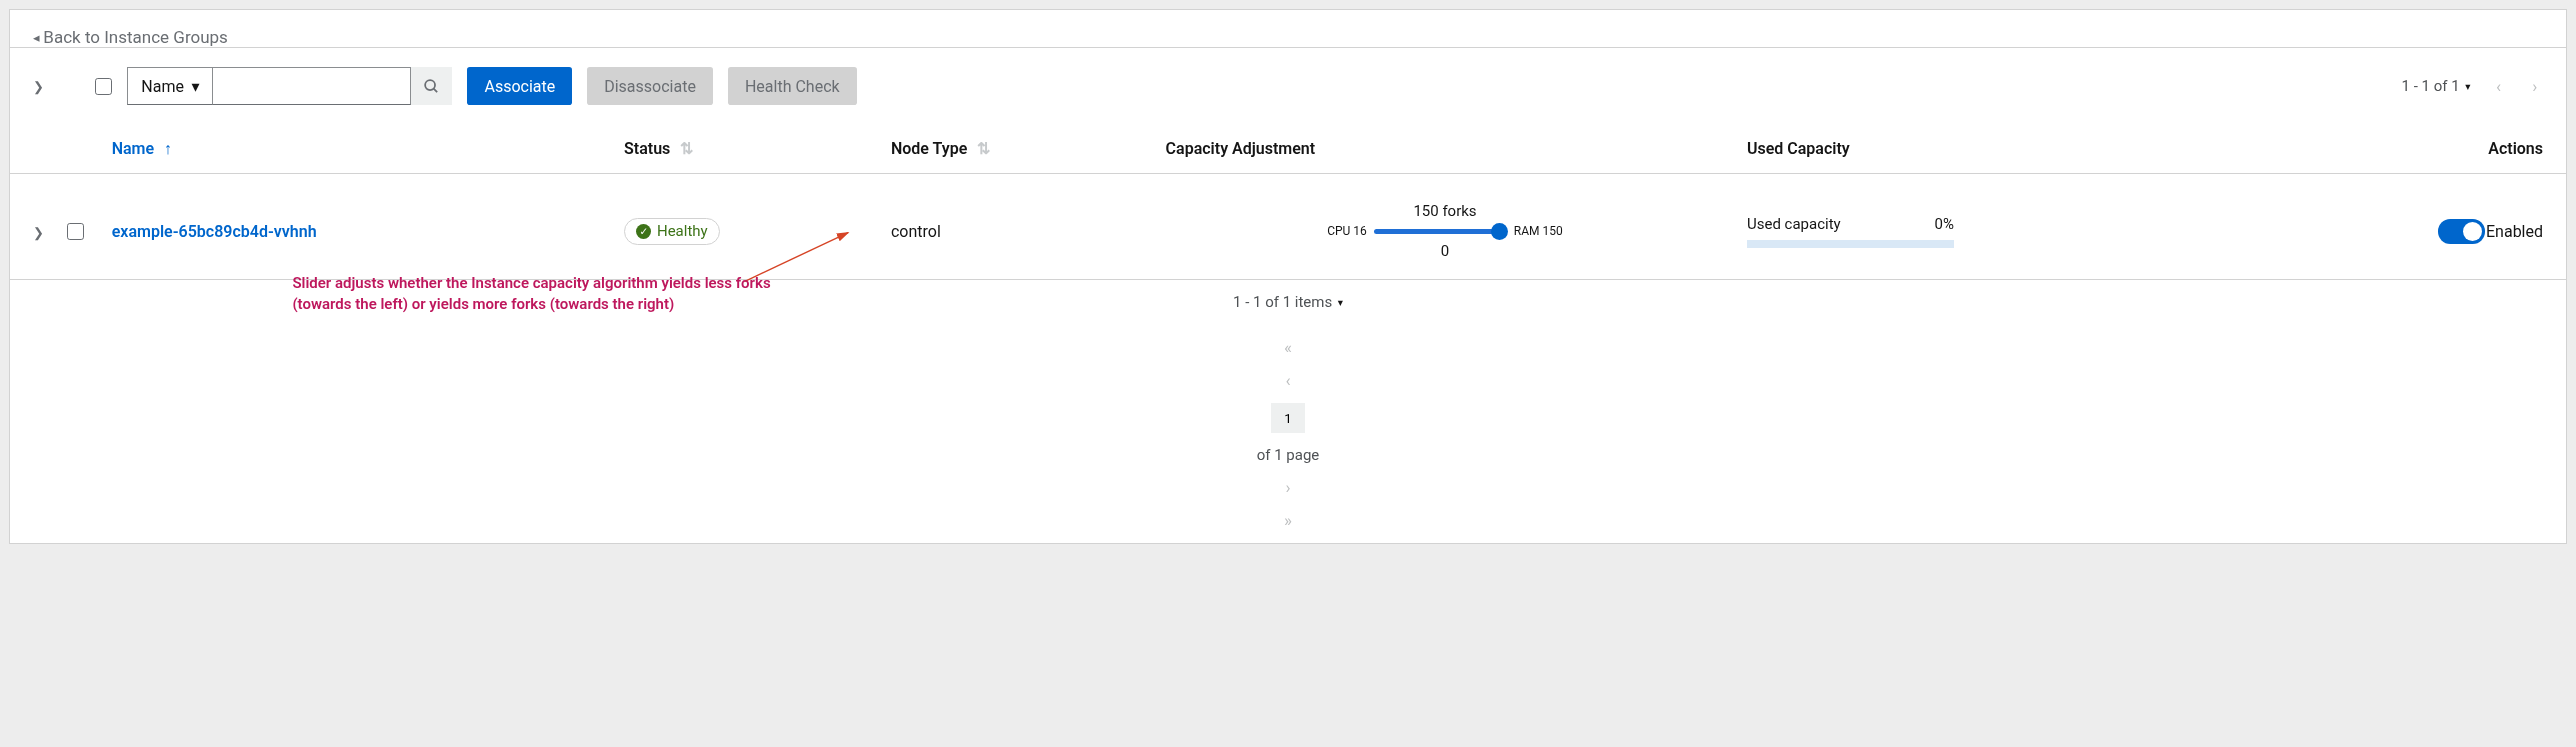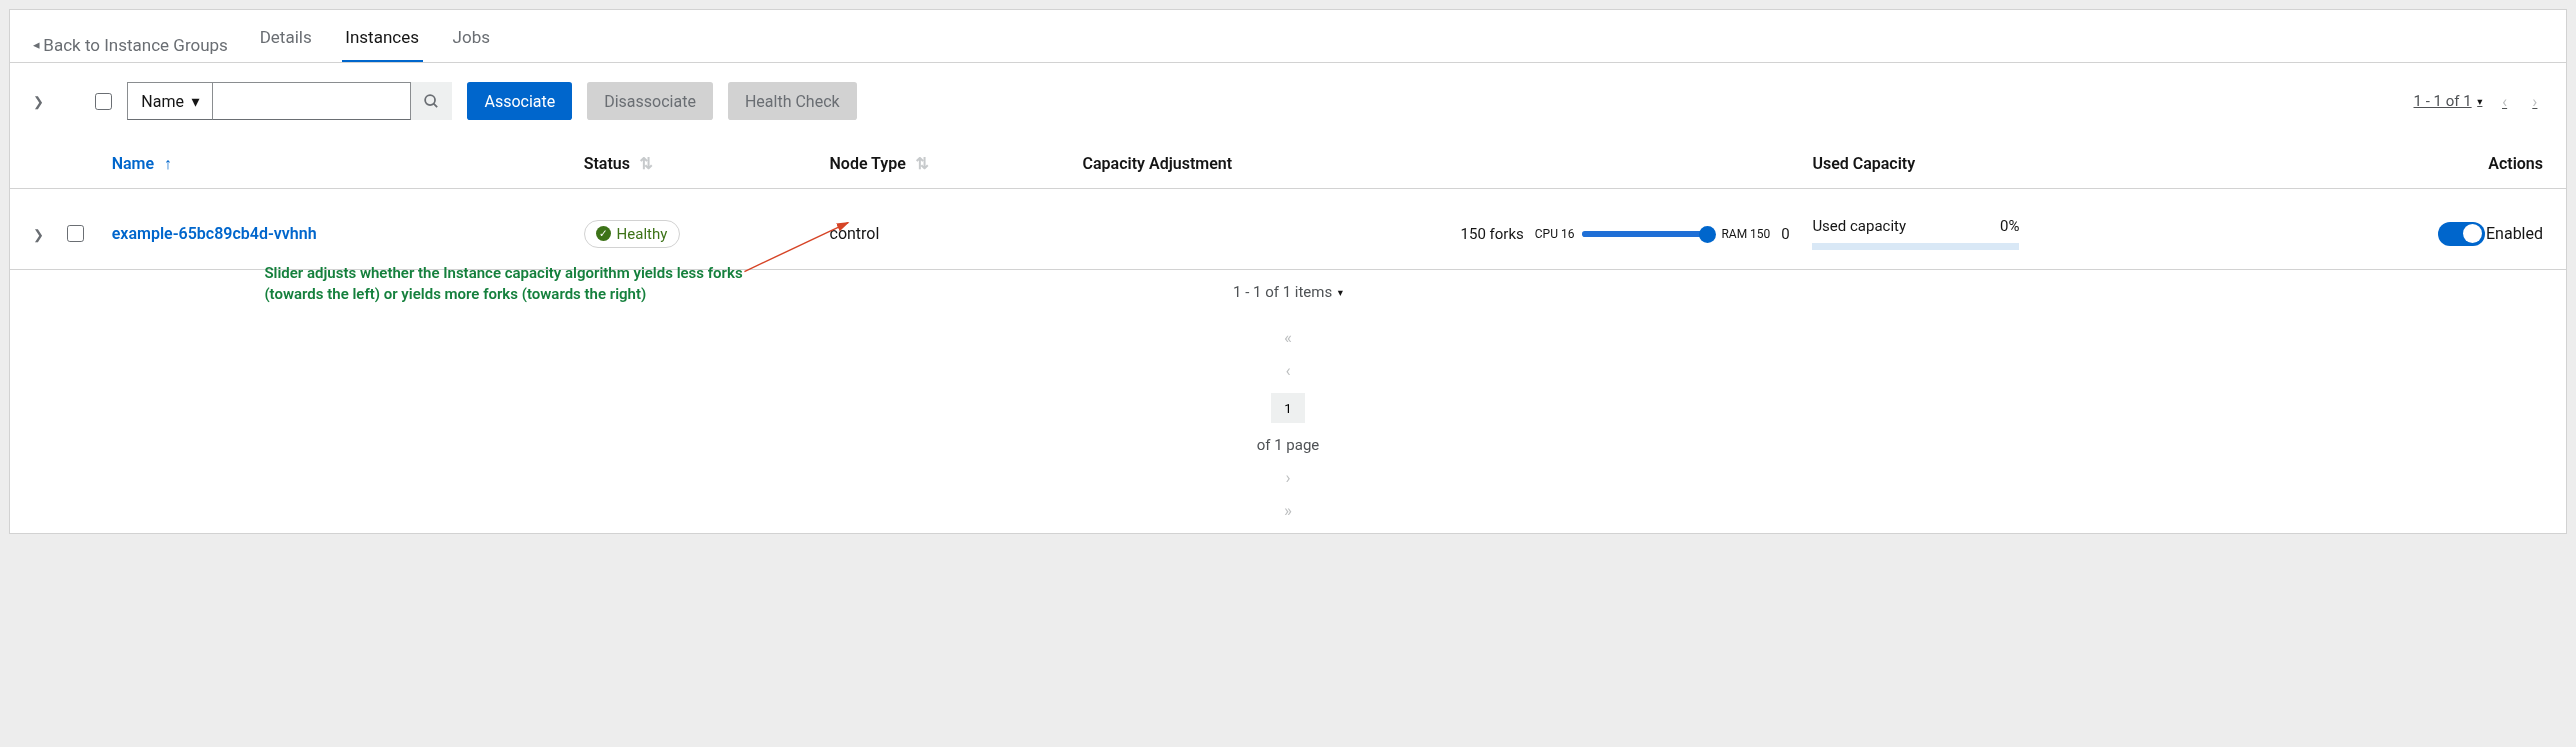--- a/index.html
+++ b/index.html
@@ -14,66 +14,61 @@
   .toolbar { display: flex; align-items: center; padding: 19px 22.6px; gap: 15px; }
   .expander { width: 11.3px; color: #6a6e73; font-size: 13px; cursor: pointer; }
   .checkbox { width: 17px; height: 17px; border: 0.9px solid #6a6e73; border-radius: 2.8px; cursor: pointer; flex: none; }
   .filter { display: flex; align-items: stretch; height: 38px; }
   .filter-dd { border: 0.9px solid #8a8d90; border-bottom-color:#6a6e73; display: flex; align-items: center; padding: 0 13px; gap: 7.5px; font-size: 16px; color: #151515; cursor: pointer; }
   .filter-input { width: 198px; border: 0.9px solid #8a8d90; border-left: none; border-bottom-color:#6a6e73; padding: 0 9.4px; font-size: 15px; }
   .search-btn { width: 41px; background: #eef0f0; border: 0.9px solid #eef0f0; display: flex; align-items: center; justify-content: center; color: #6a6e73; cursor: pointer; }
   .btn { height: 38px; padding: 0 17px; font-size: 16px; border-radius: 2.8px; border: none; cursor: pointer; }
   .btn.primary { background: #06c; color: #fff; text-align: right; }
   .btn.secondary { background: #d2d2d2; color: #6a6e73; }
-  .pager-top { margin-left: auto; display: flex; align-items: center; gap: 14px; color: #4f5255; font-size: 15px; text-decoration: underline; }
+  .pager-top { margin-left: auto; display: flex; align-items: center; gap: 20px; color: #4f5255; font-size: 15px; }
   .pager-range { display:flex; align-items:center; gap:5.6px; cursor:pointer;}
   .nav-arrow { color: #bdbfc0; font-size:17px; padding:0 5.6px; cursor:pointer; }
   thead th { text-align: left; font-weight: 600; font-size: 16px; color: #151515; padding: 15px 11.3px; border-bottom: 0.9px solid #d2d2d2; }
   th.sortable { color: #06c; cursor:pointer; }
   .sort-icon { color: #c7cacc; margin-left:5.6px; }
   th.sortable .sort-icon { color:#0066cc;}
   table { width: 100%; border-collapse: collapse; }
   tbody td { padding: 28px 11.3px 19px 11.3px; font-size: 16px; color: #151515; vertical-align: middle; border-bottom: 0.9px solid #d2d2d2;}
   .link { color: #06c; font-weight:600; cursor:pointer; }
   .badge { display:inline-flex; align-items:center; gap:5.6px; border:0.9px solid #d2d2d2; border-radius: 19px; padding: 3.8px 11.3px; font-size:15px; color:#3d7318; }
   .badge .dot { width:15px; height:15px; border-radius:50%; background:#3d7318; display:inline-flex; align-items:center; justify-content:center; color:#fff; font-size:10.4px;}
-  .cap { display:flex; flex-direction:row; align-items:center; gap:11px;justify-content:flex-end; }
+  .cap { display:flex; flex-direction:column; align-items:center; gap:4px;justify-content:flex-end; }
   .cap-top { font-size:15px; color:#151515; }
   .cap-mid { display:flex; align-items:center; gap:7.5px; font-size:12px;}
   .slider { width: 132px; height:5.6px; background:#1f6fd6; border-radius:2.8px; position:relative; }
   .slider-knob { position:absolute; right:-1.9px; top:-5.6px; width:17px; height:17px; border-radius:50%; background:#06c; }
   .cap-bot { font-size:15px; color:#151515; }
   .used { display:flex; flex-direction:column; gap:7.5px; }
   .used-row { display:flex; justify-content:space-between; font-size:15px; color:#151515; width:207px;}
   .used-bar { height:7.5px; width:207px; background:#d9e8f6; }
   .toggle { width:47px; height:24.5px; border-radius:12.2px; background:#06c; position:relative; cursor:pointer; }
   .toggle-knob { position:absolute; right:2.8px; top:2.8px; width:19px; height:19px; border-radius:50%; background:#fff; }
   .footer { display:flex; align-items:center; justify-content:flex-end; padding: 13px 22.6px; gap:13px; color:#4f5255; font-size:15px;flex-direction:column;}
   .page-input { width:34px; height:30px; text-align:center; background:#eef0f0; border:0.9px solid #eef0f0; }
   .annotation-wrap { position:relative; }
-  .annotation { position:absolute; left:254px; top: -7.5px; width:490px; color:#15803d; font-size:15px; font-weight:600; line-height:1.4; }
+  .annotation { position:absolute; left:282px; top: -7.5px; width:490px; color:#be185d; font-size:15px; font-weight:600; line-height:1.4; }
   .arrow-svg { position:absolute; left: 725px; top:-55px; pointer-events:none; }
   th:first-child, td:first-child { padding-left:22.6px; }
   th:last-child, td:last-child { padding-right:22.6px; text-align:right;}
   .actions-cell { display:flex; align-items:center; justify-content:flex-end; gap:1px; }
   .caret-down-sm { font-size:10.4px; color:#151515;}
 </style>
 </head>
 <body>
 
 <div class="card">
   <div class="topbar">
     <div class="back-link">
       <span class="caret-left">◂</span>
       <span>Back to Instance Groups</span>
-    </div>
-    <div class="tabs">
-      <div class="tab">Details</div>
-      <div class="tab active">Instances</div>
-      <div class="tab">Jobs</div>
     </div>
   </div>
 
   <div class="toolbar">
     <span class="expander">❯</span>
     <span style="width:21px"></span>
     <div class="checkbox"></div>
     <div class="filter">
       <div class="filter-dd">
         <span>Name</span>

